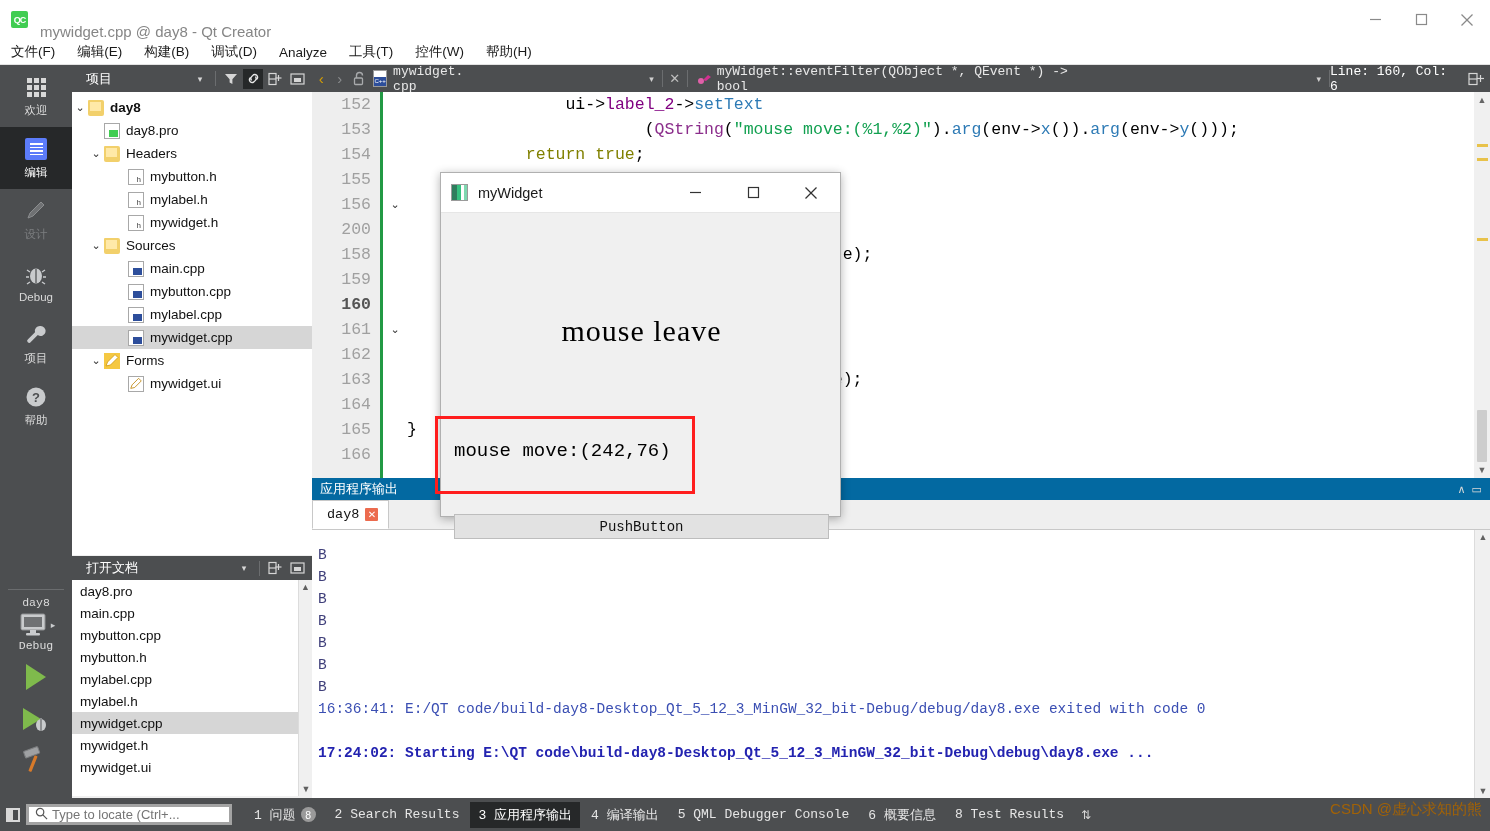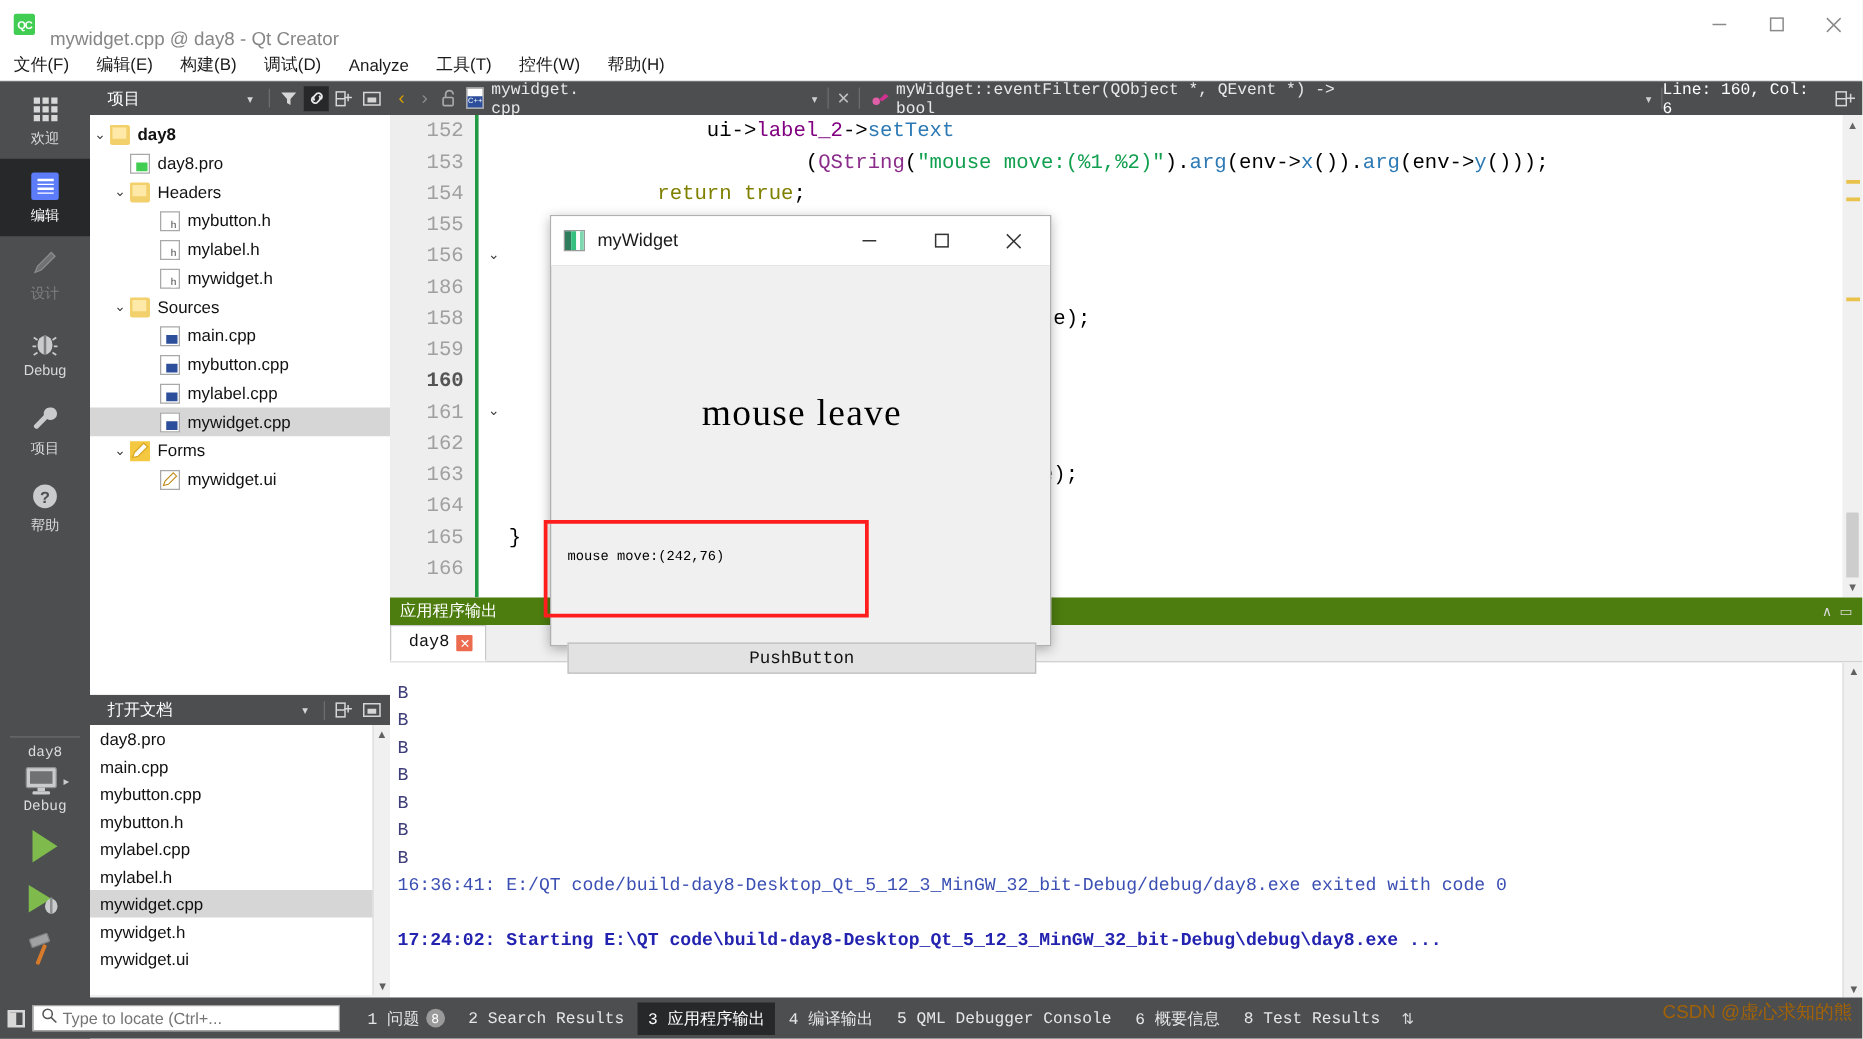--- a/index.html
+++ b/index.html
@@ -181,21 +181,21 @@
     position:absolute; right:0; top:0; width:16px; height:100%;
     background:#f0f0f0;
   }
   .edscroll .thumb { position:absolute; left:3px; width:10px; background:#cdcdcd; border-radius:1px; }
   .edscroll .arw { height:16px; text-align:center; font-size:9px; color:#666; line-height:16px; }
   .mark-y { position:absolute; right:2px; width:11px; height:3px; background:#e8c24a; }
 
   
   .outhdr {
     position:absolute; left:312px; top:478px; width:1178px; height:22px;
-    background:#4d7c0f; display:flex; align-items:center; color:#fff; font-size:13px;
+    background:#0369a1; display:flex; align-items:center; color:#fff; font-size:13px;
   }
   .outhdr-title { margin-left:8px; }
   .outhdr-tools { margin-left:auto; display:flex; gap:6px; padding-right:8px; color:#d8d8d8; font-size:11px; }
   .outtabs {
     position:absolute; left:312px; top:500px; width:1178px; height:30px;
     background:#efefef; border-bottom:1px solid #c8c8c8; display:flex; align-items:flex-end;
   }
   .outtab {
     height:29px; display:flex; align-items:center; gap:6px; padding:0 10px 0 14px;
     background:#ffffff; border:1px solid #c8c8c8; border-bottom:1px solid #ffffff;
@@ -220,21 +220,21 @@
 
   
   .statusbar {
     position:absolute; left:0; top:798px; width:1490px; height:33px;
     background:#4c4e50; display:flex; align-items:center;
   }
   .sb-toggle { width:26px; display:flex; justify-content:center; }
   .sb-sq { width:14px; height:14px; border:2px solid #d8d8d8; position:relative; }
   .sb-sq::after{ content:""; position:absolute; left:0; top:0; width:5px; height:10px; background:#d8d8d8;}
   .locate {
-    width:246px; height:21px; background:#ffffff; border:1px solid #a3a3a3;
+    width:206px; height:21px; background:#ffffff; border:3px solid #a3a3a3;
     display:flex; align-items:center; padding-left:6px; gap:4px;
   }
   .locate input {
     border:0; outline:0; width:182px; font-size:13px; color:#3a3a3a;
     font-family:"Liberation Sans",sans-serif; background:transparent;
   }
   .sb-items { display:flex; align-items:center; margin-left:14px; gap:3px; }
   .sb-item {
     font-size:13px; color:#e6e6e6; font-family:"Liberation Mono",monospace;
     padding:4px 8px; white-space:nowrap; display:flex; align-items:center; gap:5px;
@@ -276,21 +276,21 @@
   .big-label {
     position:absolute; left:0; top:101px; width:401px; text-align:center;
     font-family:"Liberation Serif", serif; font-size:30px; color:#000; letter-spacing:1px;
   }
   .red-box {
     position:absolute; left:-6px; top:203px; width:260px; height:78px;
     border:3px solid #ff1d1d;
   }
   .move-label {
     position:absolute; left:13px; top:227px;
-    font-family:"Liberation Mono",monospace; font-size:11px; color:#000;
+    font-family:"Liberation Mono",monospace; font-size:19px; color:#000;
   }
   .pushbtn {
     position:absolute; left:13px; top:301px; width:375px; height:25px;
     background:#e2e2e2; border:1px solid #bdbdbd;
     display:flex; align-items:center; justify-content:center;
     font-family:"Liberation Mono",monospace; font-size:14px; color:#111;
   }
 </style>
 </head>
 <body>
@@ -638,21 +638,21 @@
     </div>
   </div>
 
   <div class="editor">
     <div class="gutter">
       <div class="lnum">152</div>
       <div class="lnum">153</div>
       <div class="lnum">154</div>
       <div class="lnum">155</div>
       <div class="lnum">156</div>
-      <div class="lnum">186</div>
+      <div class="lnum">200</div>
       <div class="lnum">158</div>
       <div class="lnum">159</div>
       <div class="lnum cur">160</div>
       <div class="lnum">161</div>
       <div class="lnum">162</div>
       <div class="lnum">163</div>
       <div class="lnum">164</div>
       <div class="lnum">165</div>
       <div class="lnum">166</div>
     </div>

